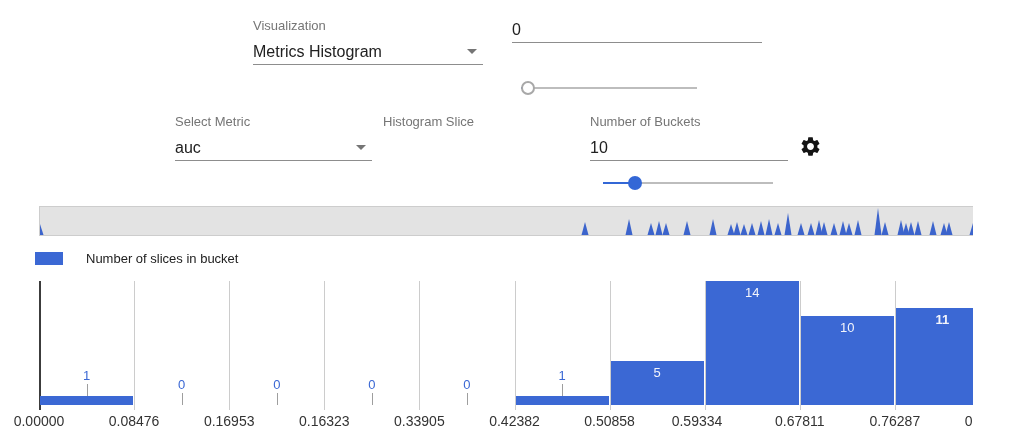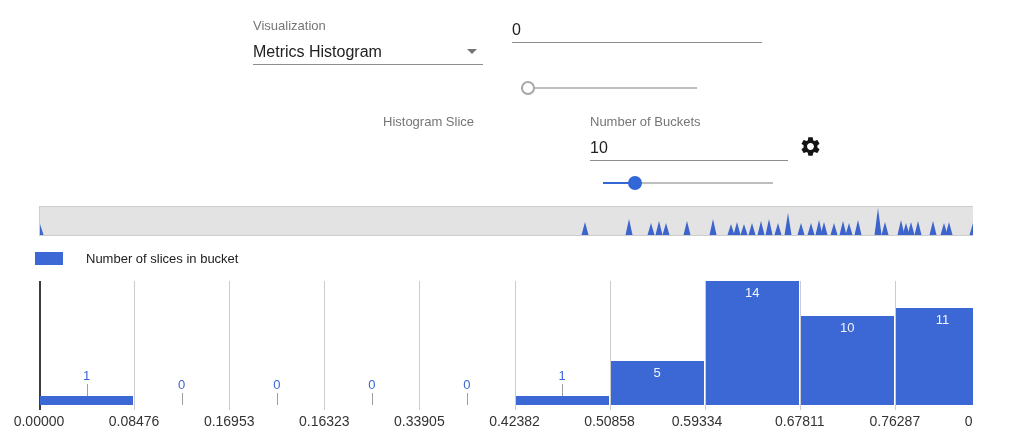--- a/index.html
+++ b/index.html
@@ -70,20 +70,27 @@
       <span>0</span>
     </div>
   </div>
 
   <div class="slider" style="left:521px;top:81px;width:176px">
     <div class="track"></div>
     <div class="fill" style="width: 4%;"></div>
     <div class="thumb open" style="left: calc(4% - 7px);"></div>
   </div>
 
+  <div class="field" style="left:175px;top:114px;width:197px">
+    <div class="field-label">Select Metric</div>
+    <div class="field-value">
+      <span>auc</span>
+      <span class="dropdown-arrow"></span>
+    </div>
+  </div>
 
   <div class="field" style="left:383px;top:114px;width:195px">
     <div class="field-label">Histogram Slice</div>
   </div>
 
   <div class="field" style="left:590px;top:114px;width:198px">
     <div class="field-label">Number of Buckets</div>
     <div class="field-value">
       <span>10</span>
     </div>
@@ -183,16 +190,16 @@
       <div class="bar" style="left: 515.5px; width: 93.1px; top: 115.143px; height: 8.85714px; background: rgb(59, 104, 212);"></div>
       <div class="stem" style="left: 562.05px; top: 103.143px; height: 12px;"></div>
       <div class="bar-label-out" style="left: 540.05px; top: 87.1429px; color: rgb(59, 104, 212);">1</div>
       <div class="bar" style="left: 610.6px; width: 93.1px; top: 79.7143px; height: 44.2857px; background: rgb(59, 104, 212);"></div>
       <div class="bar-label-in" style="left: 635.15px; top: 83.7143px; color: rgb(242, 244, 251);">5</div>
       <div class="bar" style="left: 705.7px; width: 93.1px; top: 0px; height: 124px; background: rgb(59, 104, 212);"></div>
       <div class="bar-label-in" style="left: 730.25px; top: 4px; color: rgb(242, 244, 251);">14</div>
       <div class="bar" style="left: 800.8px; width: 93.1px; top: 35.4286px; height: 88.5714px; background: rgb(59, 104, 212);"></div>
       <div class="bar-label-in" style="left: 825.35px; top: 39.4286px; color: rgb(242, 244, 251);">10</div>
       <div class="bar" style="left: 895.9px; width: 93.1px; top: 26.5714px; height: 97.4286px; background: rgb(59, 104, 212);"></div>
-      <div class="bar-label-in" style="left: 920.45px; top: 30.5714px; color: rgb(242, 244, 251);">11</div>
+      <div class="bar-label-in" style="left: 920.45px; top: 30.5714px; color: rgb(242, 244, 251); font-weight: bold;">11</div>
     </div>
 
 </div>
 
 </body></html>

